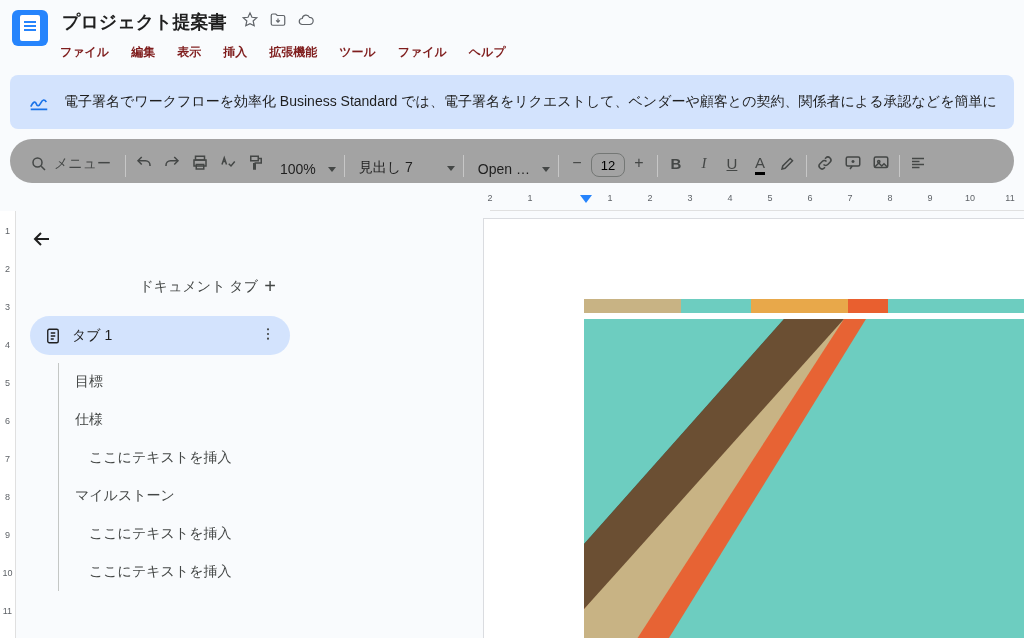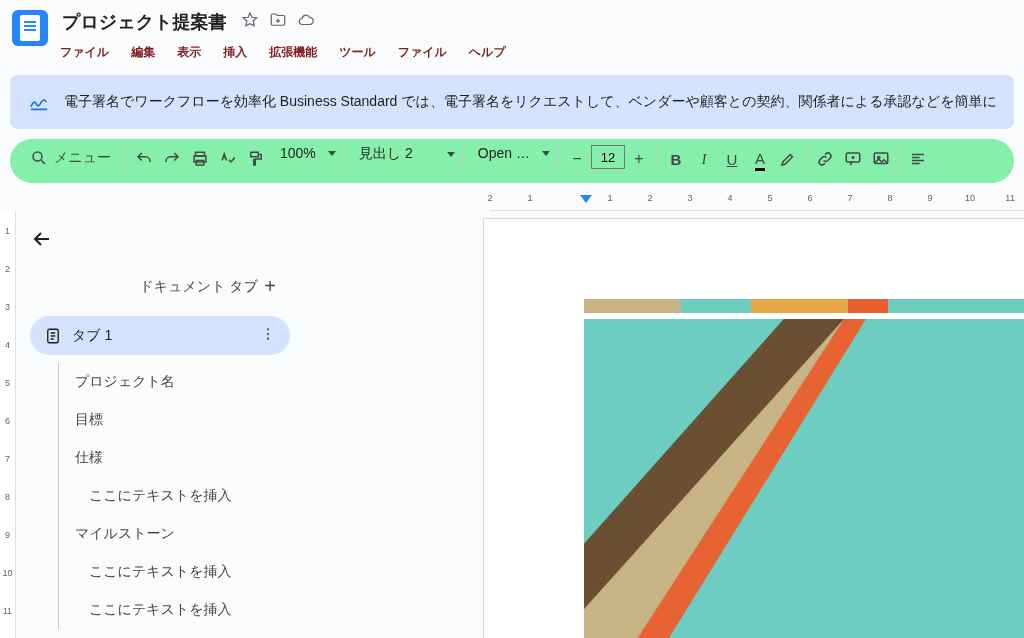--- a/index.html
+++ b/index.html
@@ -15,29 +15,29 @@
 .title-icons { display: flex; gap: 10px; color: #5f6368; }
 .title-icons svg { width: 18px; height: 18px; }
 .menu-bar { display: flex; gap: 18px; margin-top: 6px; font-size: 12px; color: #7f1d1d; }
 .menu-item { cursor: pointer; padding: 2px 2px; }
 
 
 .banner { margin: 6px 10px 10px 10px; background: #d3e3fd; border-radius: 8px; padding: 16px 18px; display: flex; align-items: center; gap: 14px; font-size: 14px; color: #1f1f1f; overflow: hidden; white-space: nowrap; }
 .banner-icon { width: 22px; height: 22px; flex-shrink: 0; }
 
 
-.toolbar { margin: 0 10px; background: #86efac; border-radius: 24px; padding: 6px 10px; display: flex; align-items: flex-start; gap: 0; height: 44px; }
+.toolbar { margin: 0 10px; background: #a3a3a3; border-radius: 24px; padding: 6px 10px; display: flex; align-items: flex-end; gap: 0; height: 44px; }
 .tb-btn { display: flex; align-items: center; justify-content: center; min-width: 28px; height: 28px; border-radius: 4px; color: #444746; cursor: pointer; padding: 0 4px; }
 .tb-btn svg { width: 18px; height: 18px; }
 .tb-search { display: flex; align-items: center; gap: 6px; padding: 4px 10px; border-radius: 6px; color: #444746; font-size: 14px; }
 .tb-sep { width: 1px; height: 22px; background: #c7c7c7; margin: 0 4px; }
 .tb-text { font-size: 14px; color: #1f1f1f; padding: 0 6px; }
 .tb-dropdown { display: flex; align-items: center; gap: 6px; padding: 0 4px; }
 .tb-caret { width: 0; height: 0; border-left: 4px solid transparent; border-right: 4px solid transparent; border-top: 5px solid #444746; }
-.fontsize-box { border: 1px solid #747775; border-radius: 0; width: 34px; height: 24px; display: flex; align-items: center; justify-content: center; font-size: 13px; }
+.fontsize-box { border: 1px solid #747775; border-radius: 8px; width: 34px; height: 24px; display: flex; align-items: center; justify-content: center; font-size: 13px; }
 .tb-bold { font-weight: bold; font-size: 15px; }
 .tb-italic { font-style: italic; font-size: 15px; font-family: Georgia, serif; }
 .tb-underline { text-decoration: underline; font-size: 15px; }
 .color-a { position: relative; font-size: 15px; padding-bottom: 2px; }
 .color-a::after { content: ""; position: absolute; left: 0; bottom: -2px; width: 100%; height: 3px; background: #000; }
 
 
 .ruler-row { display: flex; margin-top: 8px; height: 20px; }
 .ruler-left-spacer { width: 490px; }
 .ruler { flex: 1; position: relative; font-size: 9px; color: #5f6368; border-bottom: 1px solid #e0e0e0; }
@@ -164,21 +164,21 @@
         <rect x="5" y="3" width="10" height="6"></rect>
         <path d="M15 6h4v6h-8v8h-2v-8"></path>
       </svg>
     </div>
   <div class="tb-dropdown">
     <span class="tb-text">100%</span>
     <div class="tb-caret"></div>
   </div>
   <div class="tb-sep"></div>
   <div class="tb-dropdown" style="min-width:110px;">
-    <span class="tb-text">見出し 2</span>
+    <span class="tb-text">見出し 7</span>
     <div class="tb-caret" style="margin-left:auto;"></div>
   </div>
   <div class="tb-sep"></div>
   <div class="tb-dropdown" style="min-width:80px;">
     <span class="tb-text">Open …</span>
     <div class="tb-caret" style="margin-left:auto;"></div>
   </div>
   <div class="tb-sep"></div>
   <div class="tb-btn">−</div>
   <div class="fontsize-box">12</div>
@@ -279,21 +279,20 @@
       <span>タブ 1</span>
       <span class="more">
         <svg width="16" height="16" viewBox="0 0 24 24" fill="#444746">
             <circle cx="12" cy="5" r="1.6"></circle>
             <circle cx="12" cy="12" r="1.6"></circle>
             <circle cx="12" cy="19" r="1.6"></circle>
           </svg>
       </span>
     </div>
     <div class="outline" id="outline">
-        <div class="outline-item">プロジェクト名</div>
         <div class="outline-item">目標</div>
         <div class="outline-item">仕様</div>
         <div class="outline-item indent">ここにテキストを挿入</div>
         <div class="outline-item">マイルストーン</div>
         <div class="outline-item indent">ここにテキストを挿入</div>
         <div class="outline-item indent">ここにテキストを挿入</div>
       </div>
   </div>
 
   <div class="canvas-wrap">

